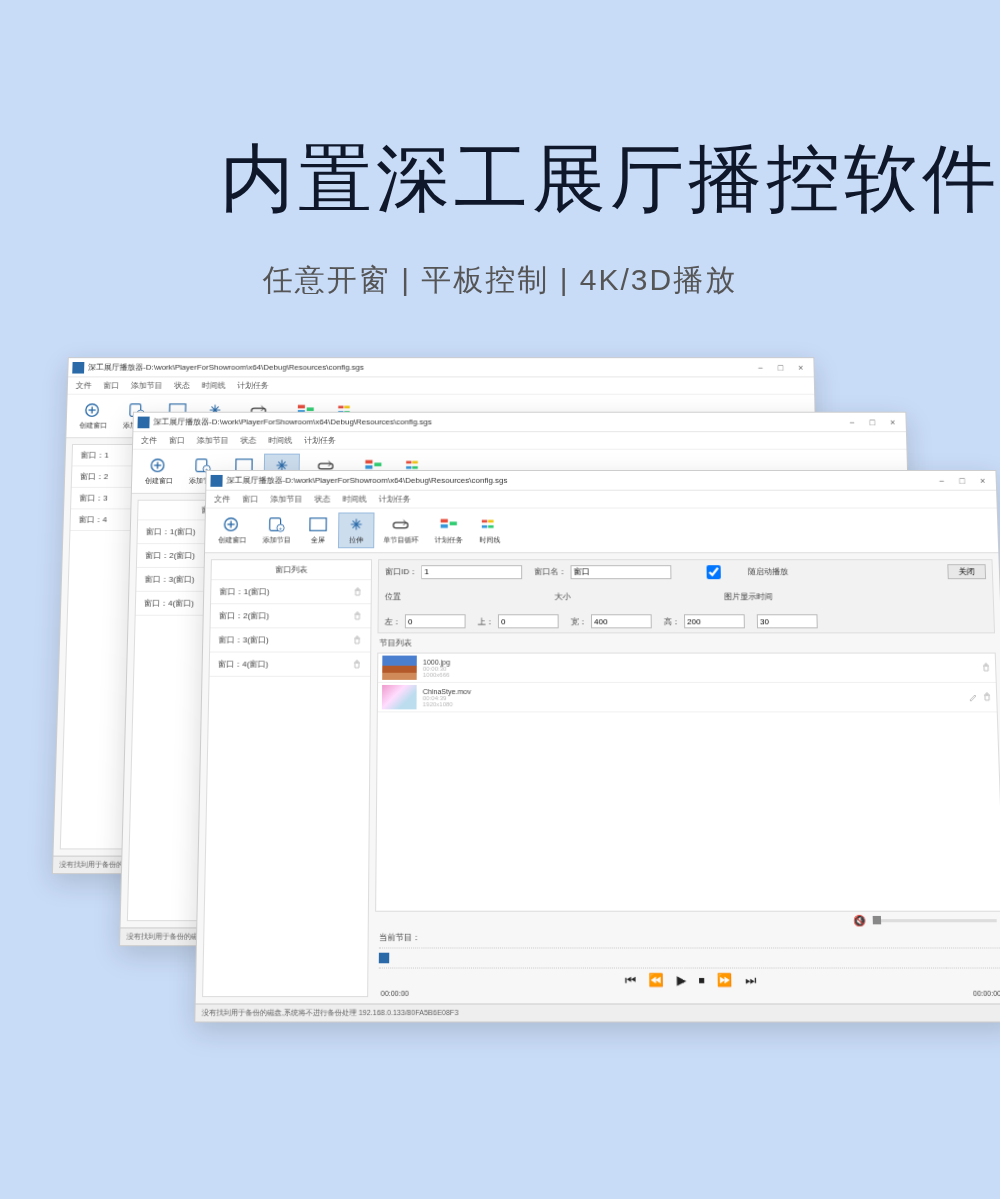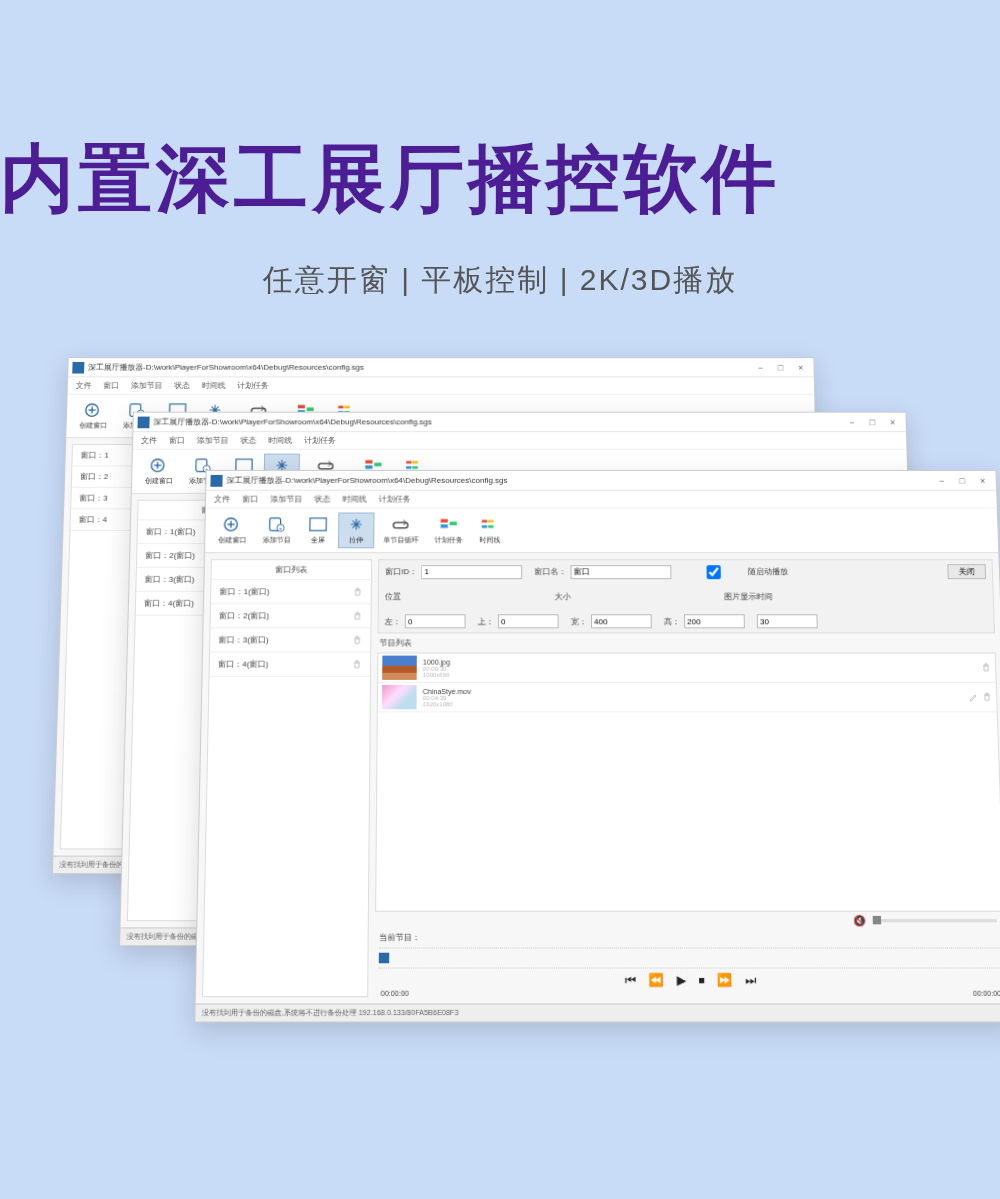--- a/index.html
+++ b/index.html
@@ -5,24 +5,24 @@
 * { margin: 0; padding: 0; box-sizing: border-box; }
 body {
   width: 1000px;
   height: 1199px;
   background: #c8dbf7;
   font-family: "Microsoft YaHei", sans-serif;
   overflow: hidden;
   position: relative;
 }
 .hero-title {
-  text-align: left;
+  text-align: right;
   font-size: 74px;
-  font-weight: 700;
-  color: #4c1d95;
+  font-weight: 400;
+  color: #0f172a;
   letter-spacing: 4px;
   margin-top: 130px;
 }
 .hero-subtitle {
   text-align: center;
   font-size: 30px;
   color: #555;
   margin-top: 30px;
   letter-spacing: 2px;
 }
@@ -102,21 +102,21 @@
 .time-labels { display:flex; justify-content:space-between; font-size:7px; padding:0 6px; color:#444; }
 
 .statusbar { position:absolute; bottom:0; left:0; right:0; padding:3px 6px; background:#eee; border-top:1px solid #ccc; font-size:7px; color:#666; }
 
 .sidebar-sparse .wlist-item { padding:5px 8px; }
 </style>
 </head>
 <body>
 
 <div class="hero-title">内置深工展厅播控软件</div>
-<div class="hero-subtitle">任意开窗 | 平板控制 | 2K/3D播放</div>
+<div class="hero-subtitle">任意开窗 | 平板控制 | 4K/3D播放</div>
 
 <div class="stage">
 
   <div class="win win1">
     <div class="titlebar">
       <div class="app-icon"></div>
       <div class="title-text">深工展厅播放器-D:\work\PlayerForShowroom\x64\Debug\Resources\config.sgs</div>
       <div class="win-controls">
         <span>−</span>
         <span>□</span>

